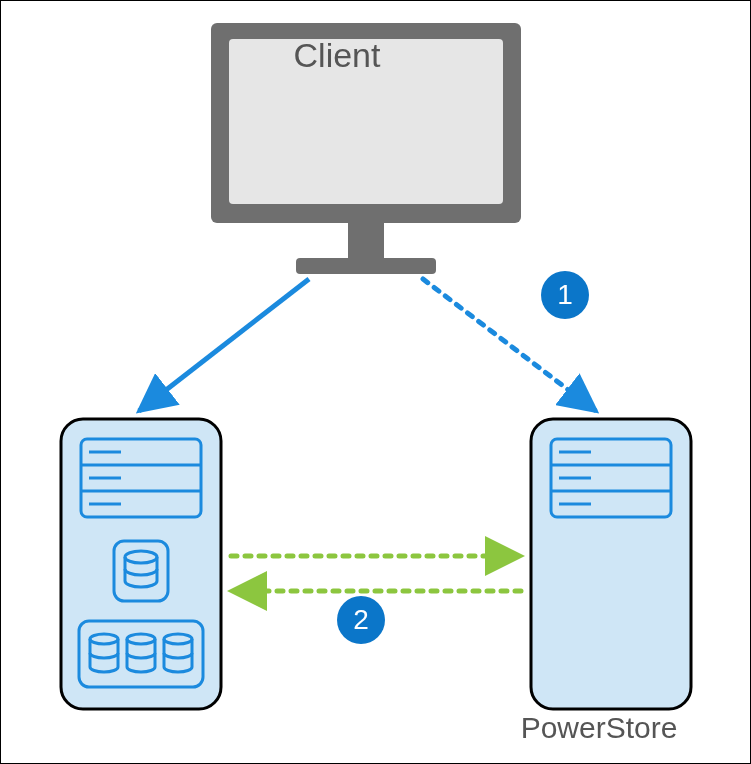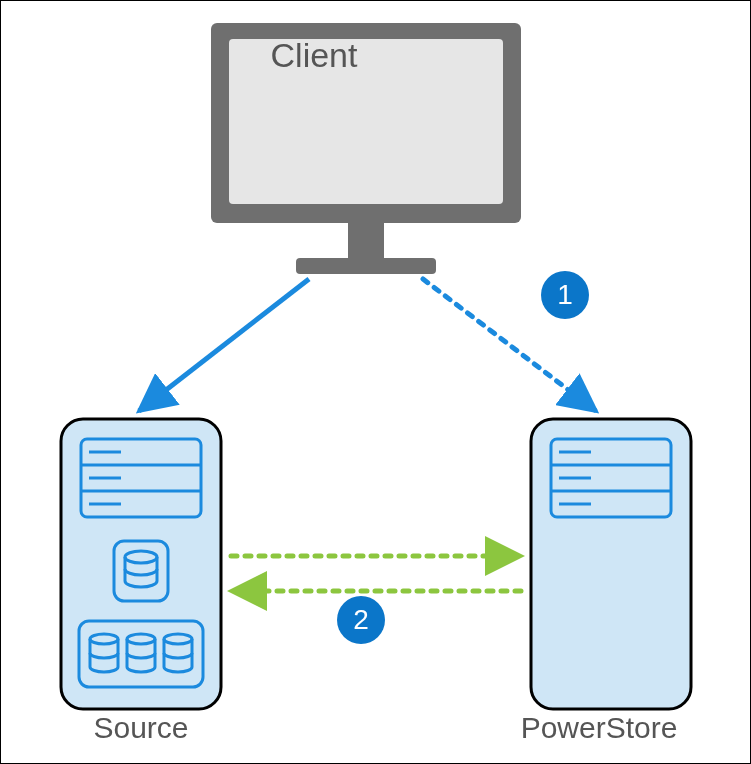--- a/index.html
+++ b/index.html
@@ -29,20 +29,21 @@
     font-size: 30px;
     color: #555;
     text-align: center;
   }
   .client-label {
     top: 35px;
     left: 0;
     width: 626px;
     font-size: 34px;
     color: #555;
+    padding-left: 23px;
   }
   .source-label {
     top: 710px;
     left: 40px;
     width: 200px;
   }
   .powerstore-label {
     top: 710px;
     left: 488px;
     width: 220px;
@@ -141,19 +142,18 @@
       <line x1="558" y1="477" x2="590" y2="477" stroke="#1b8ade" stroke-width="3"></line>
       <line x1="558" y1="503" x2="590" y2="503" stroke="#1b8ade" stroke-width="3"></line>
     </g>
 
     <line x1="230" y1="555" x2="520" y2="555" stroke="#8cc63f" stroke-width="5" stroke-dasharray="6,8" stroke-linecap="round" marker-end="url(#arrow-green)"></line>
     <line x1="520" y1="590" x2="230" y2="590" stroke="#8cc63f" stroke-width="5" stroke-dasharray="6,8" stroke-linecap="round" marker-end="url(#arrow-green)"></line>
 
   </svg>
 
   <div class="label client-label">Client</div>
-  <div class="label source-label">Source</div>
   <div class="label powerstore-label">PowerStore</div>
 
   <div class="badge badge-1">1</div>
   <div class="badge badge-2">2</div>
 
 </div>
 
 </body></html>

